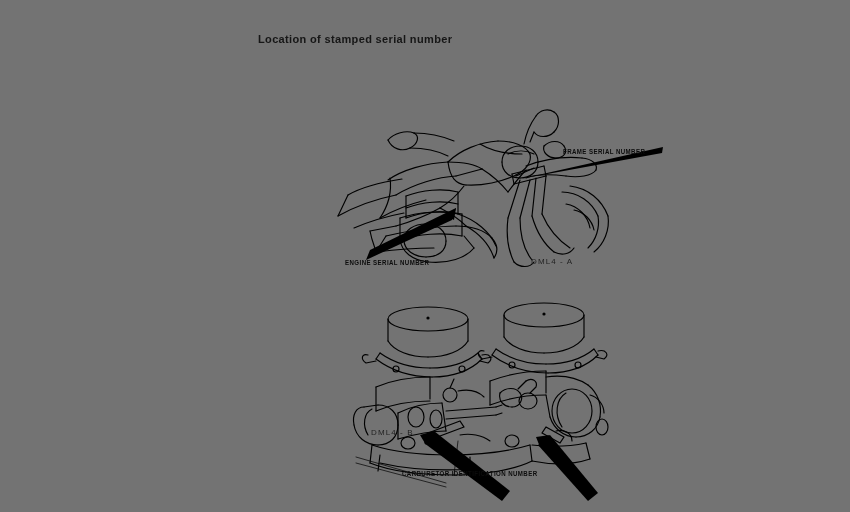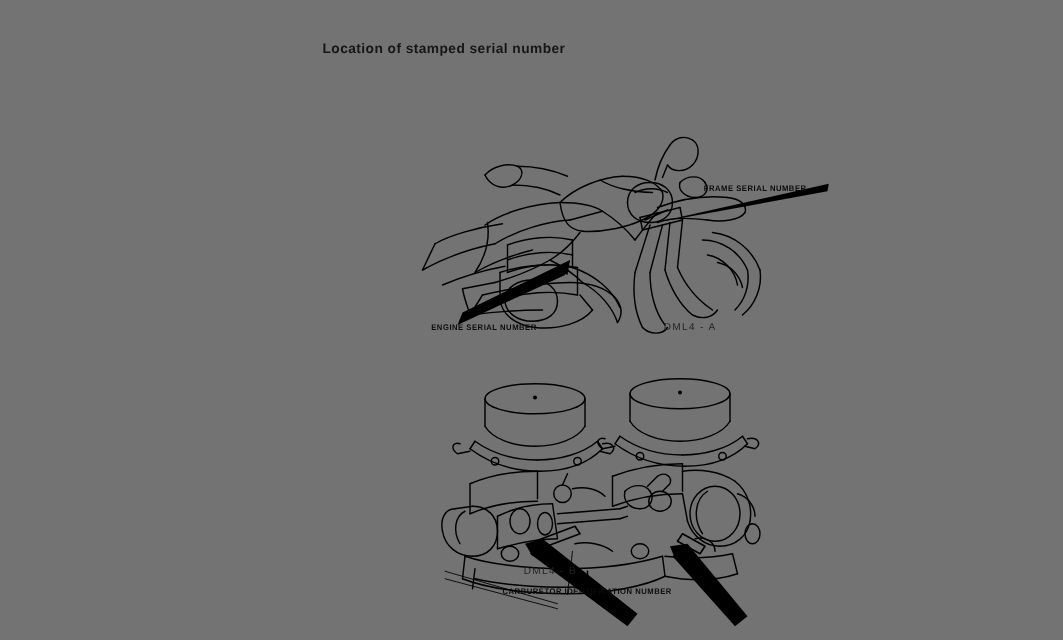--- a/index.html
+++ b/index.html
@@ -66,21 +66,21 @@
     font-weight: 400;
     letter-spacing: 1.1px;
     color: #222222;
     white-space: nowrap;
     text-align: center;
   }
   #label-frame-serial { left: 563px; top: 148px; }
   #label-engine-serial { left: 345px; top: 259px; }
   #label-carb-id { left: 402px; top: 470px; }
   #caption-dml4-a { left: 531px; top: 257px; }
-  #caption-dml4-b { left: 371px; top: 452px; margin-left: 48px; }
+  #caption-dml4-b { left: 371px; top: 428px; }
 </style>
 </head>
 <body>
 
 <div id="page">
 
   <div id="page-title">Location of stamped serial number</div>
 
   <div class="figure" id="figure-motorcycle">
     <svg viewBox="0 0 360 190" xmlns="http://www.w3.org/2000/svg">

